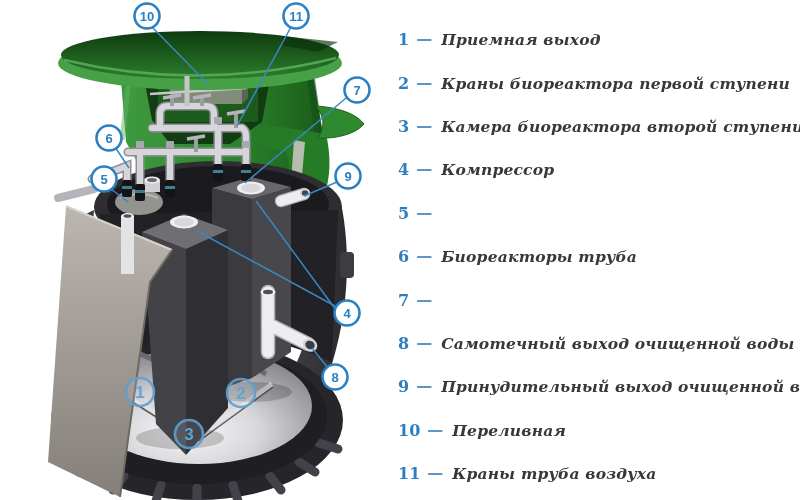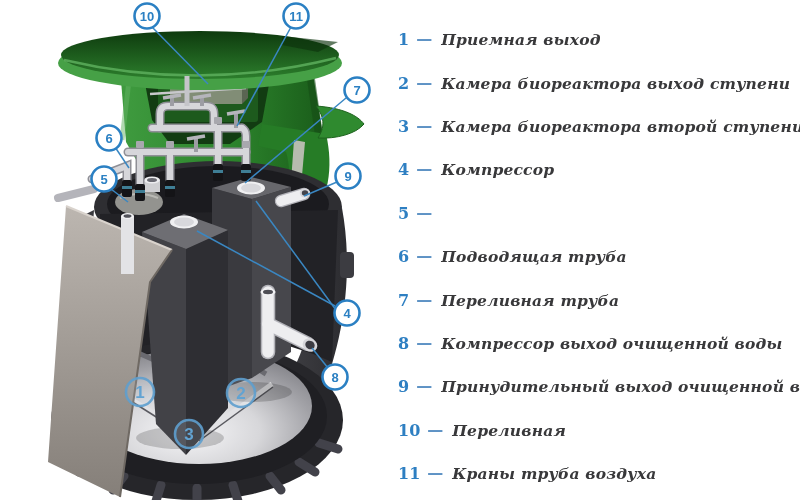--- a/index.html
+++ b/index.html
@@ -281,50 +281,49 @@
 
   <div class="legend">
     <div class="row">
       <span class="num">1</span>
       <span class="dash">—</span>
       <span class="label">Приемная выход</span>
     </div>
     <div class="row">
       <span class="num">2</span>
       <span class="dash">—</span>
-      <span class="label">Камера биореактора выход ступени</span>
+      <span class="label">Краны биореактора первой ступени</span>
     </div>
     <div class="row">
       <span class="num">3</span>
       <span class="dash">—</span>
       <span class="label">Камера биореактора второй ступени</span>
     </div>
     <div class="row">
       <span class="num">4</span>
       <span class="dash">—</span>
       <span class="label">Компрессор</span>
     </div>
     <div class="row">
       <span class="num">5</span>
       <span class="dash">—</span>
     </div>
     <div class="row">
       <span class="num">6</span>
       <span class="dash">—</span>
-      <span class="label">Подводящая труба</span>
+      <span class="label">Биореакторы труба</span>
     </div>
     <div class="row">
       <span class="num">7</span>
       <span class="dash">—</span>
-      <span class="label">Переливная труба</span>
     </div>
     <div class="row">
       <span class="num">8</span>
       <span class="dash">—</span>
-      <span class="label">Компрессор выход очищенной воды</span>
+      <span class="label">Самотечный выход очищенной воды</span>
     </div>
     <div class="row">
       <span class="num">9</span>
       <span class="dash">—</span>
       <span class="label">Принудительный выход очищенной воды</span>
     </div>
     <div class="row">
       <span class="num">10</span>
       <span class="dash">—</span>
       <span class="label">Переливная</span>

